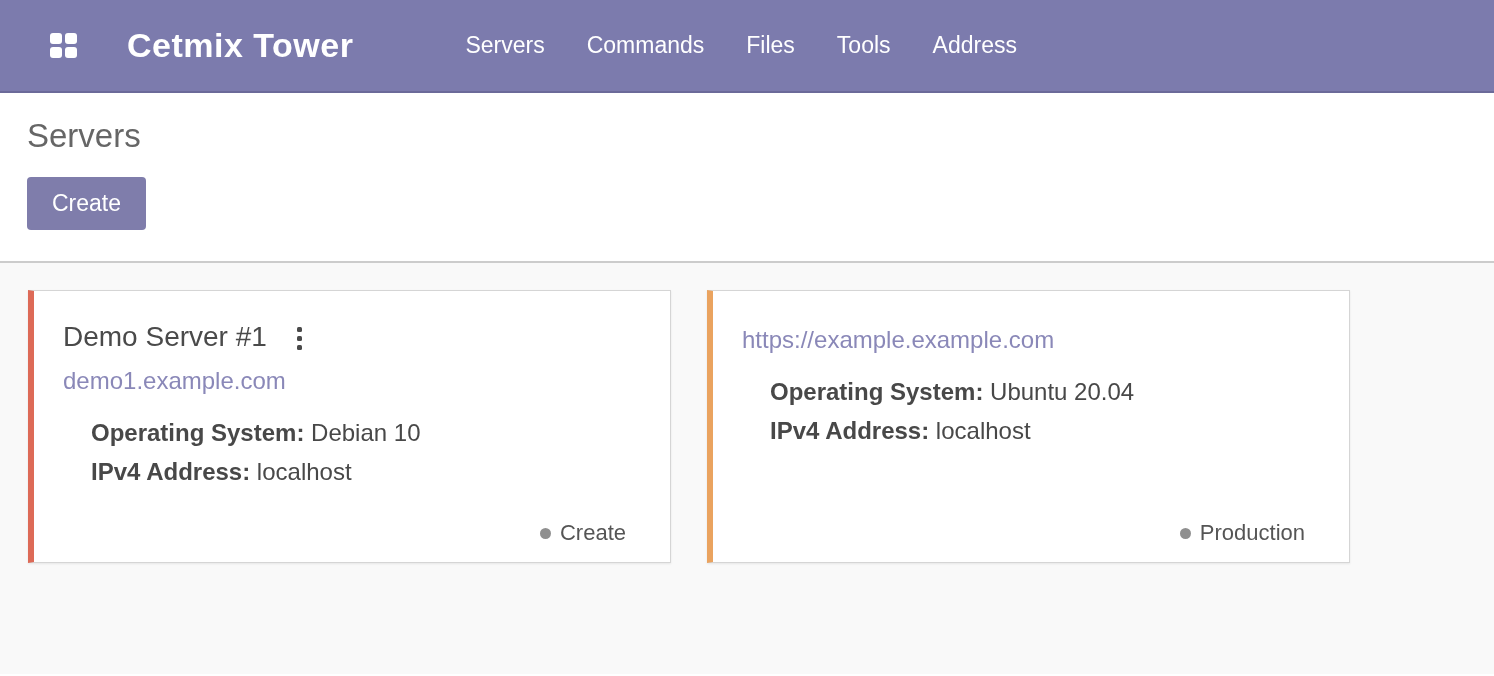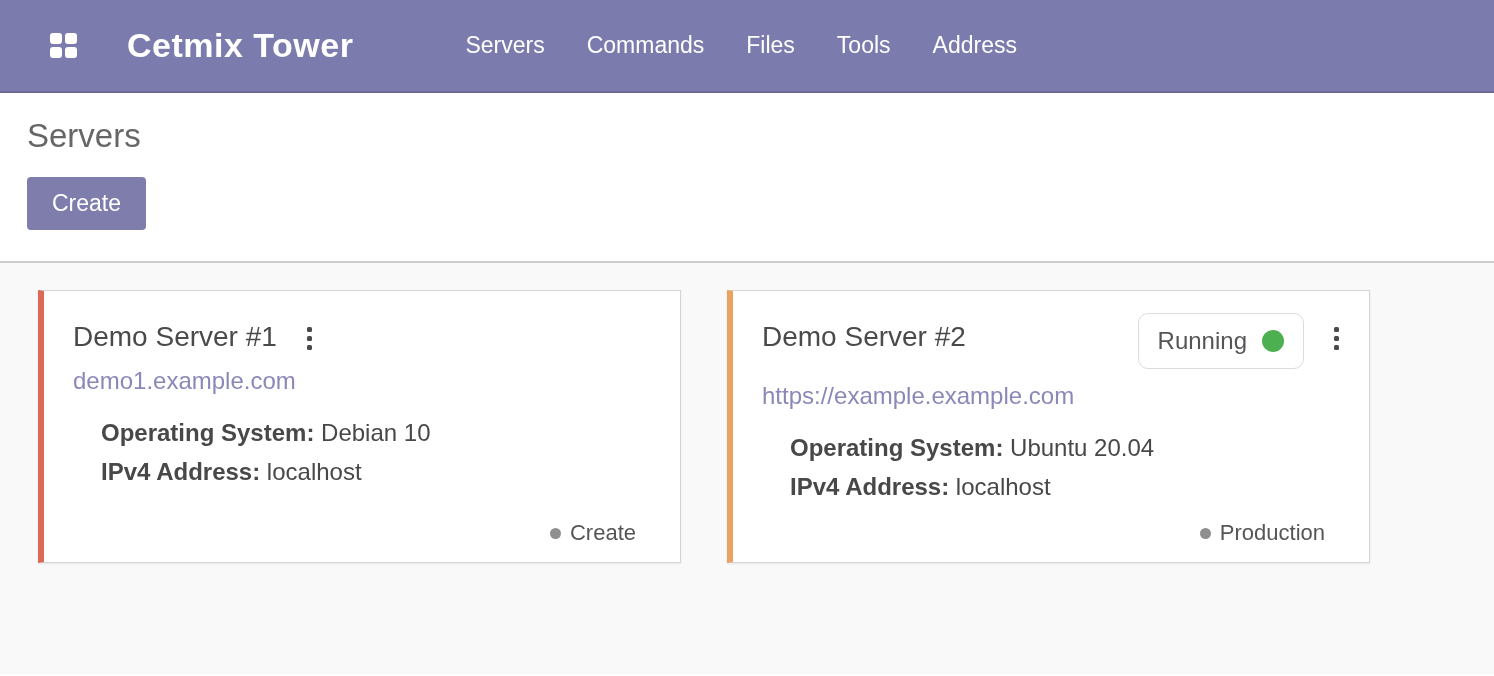--- a/index.html
+++ b/index.html
@@ -87,21 +87,20 @@
   .card {
     width: 643px;
     height: 273px;
     background: #ffffff;
     border: 1px solid #d5d5d5;
     border-left-width: 6px;
     box-shadow: 0 1px 2px rgba(0,0,0,0.08);
     padding: 22px 26px 16px 29px;
     display: flex;
     flex-direction: column;
-    margin-left: 10px;
   }
   .card-header {
     display: flex;
     align-items: flex-start;
   }
   .card-title {
     font-size: 28px;
     color: #4a4a4a;
     font-weight: 400;
     margin-top: 8px;
@@ -220,32 +219,20 @@
     </div>
     <div class="card-tag-row">
       <span class="card-tag">
         <span class="tag-dot"></span>
         <span>Create</span>
       </span>
     </div>
   </div>
 
   <div class="card" style="border-left-color: rgb(234, 163, 95);">
-    <div class="card-header">
-      <div class="card-title">Demo Server #2</div>
-      <div class="status-badge">
-        <span class="status-label">Running</span>
-        <span class="status-dot" style="background-color: rgb(76, 175, 80);"></span>
-      </div>
-      <div class="kebab">
-        <span></span>
-          <span></span>
-          <span></span>
-      </div>
-    </div>
     <a class="card-url">https://example.example.com</a>
     <div class="card-fields">
       <div class="field-line">
         <span class="field-label">Operating System:</span>
         <span class="field-value">Ubuntu 20.04</span>
       </div>
       <div class="field-line">
         <span class="field-label">IPv4 Address:</span>
         <span class="field-value">localhost</span>
       </div>

